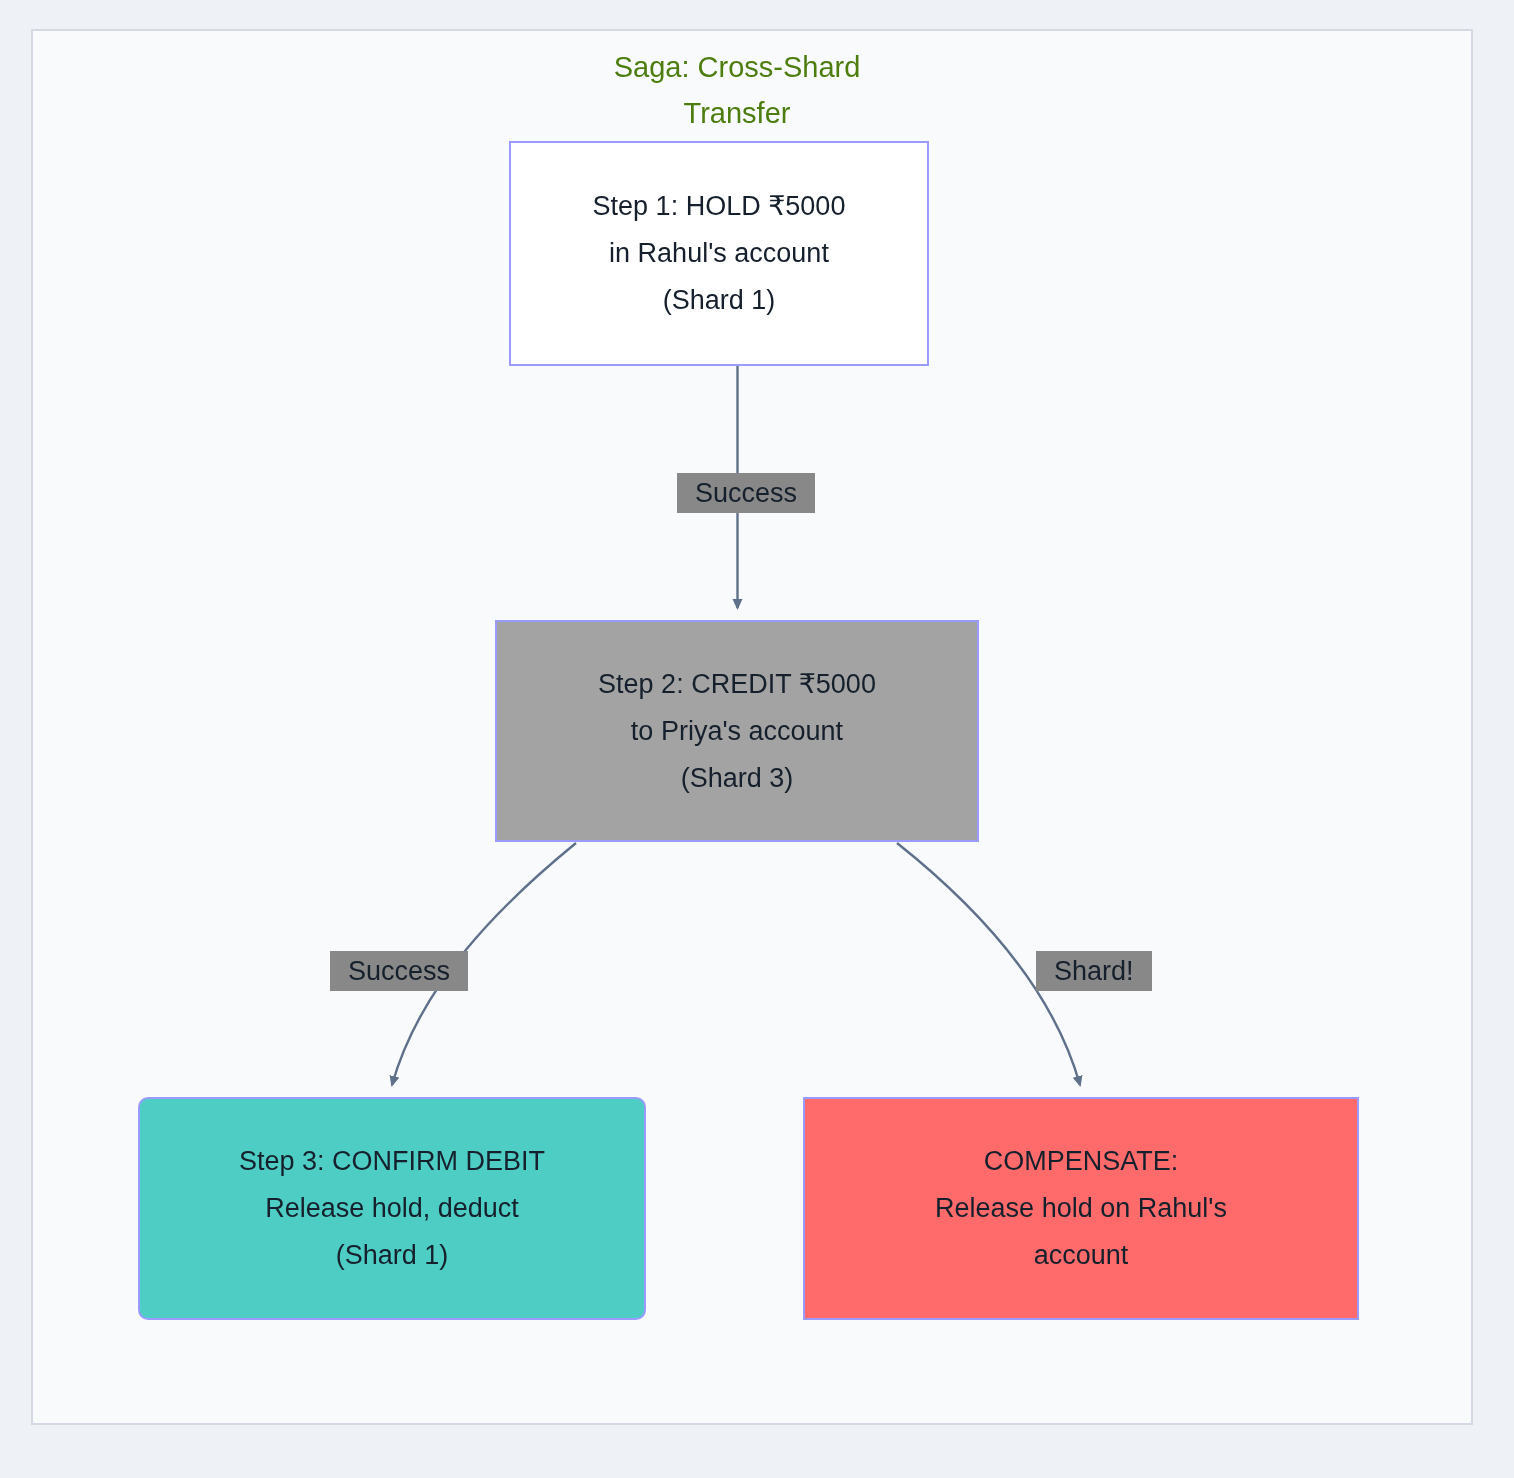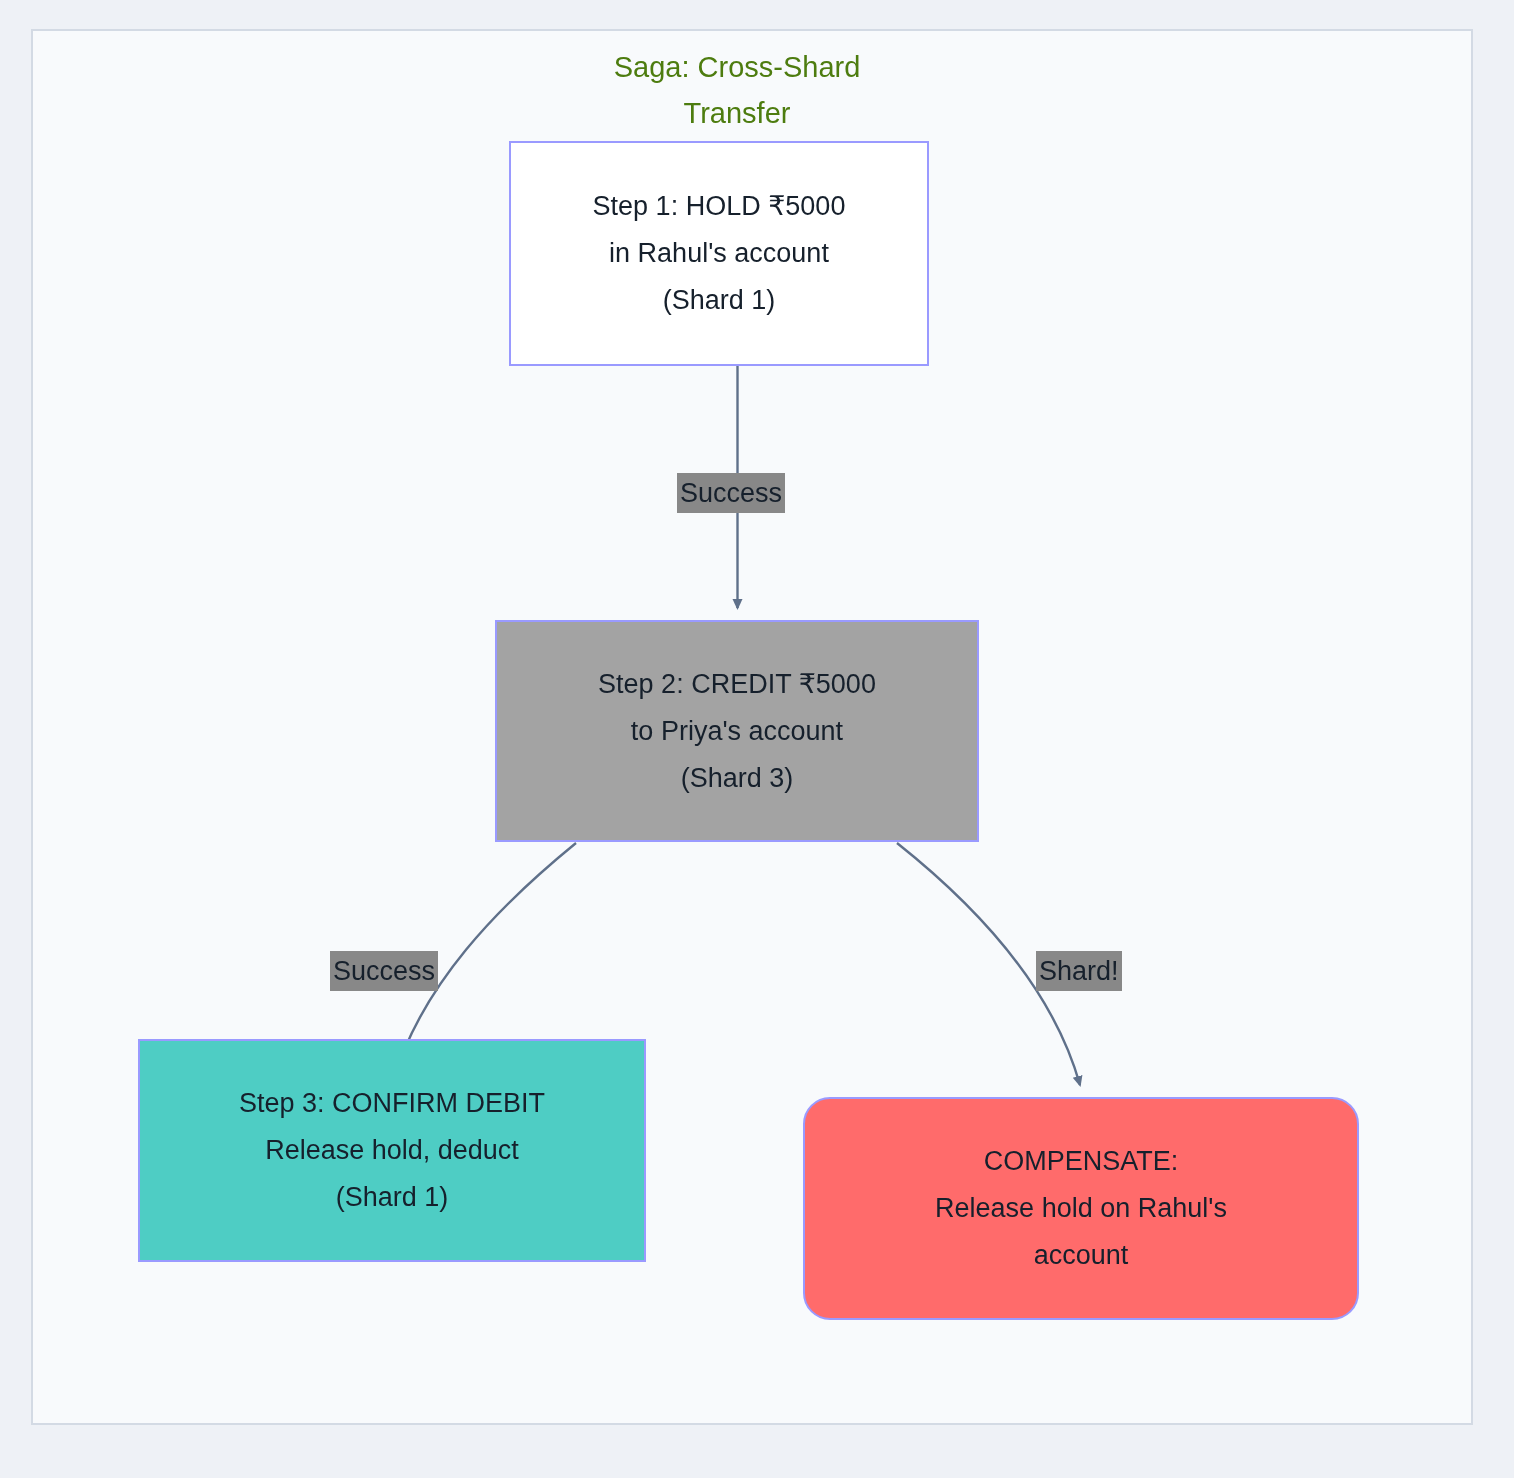--- a/index.html
+++ b/index.html
@@ -68,40 +68,40 @@
   }
   #node-step2 {
     left: 495px;
     top: 620px;
     width: 484px;
     height: 222px;
     background: #a3a3a3;
   }
   #node-step3 {
     left: 138px;
-    top: 1039px;
+    top: 1097px;
     width: 508px;
     height: 223px;
     background: #4ecdc4;
+    border-radius: 10px;
   }
   #node-compensate {
     left: 803px;
     top: 1097px;
     width: 556px;
     height: 223px;
     background: #ff6b6b;
-    border-radius: 27px;
   }
   .edge-label {
     position: absolute;
     background: #888888;
     color: #16202c;
     font-size: 27px;
     line-height: 40px;
-    padding: 0 3px;
+    padding: 0 18px;
     white-space: nowrap;
   }
   #label-success-1 { left: 677px; top: 473px; }
   #label-success-2 { left: 330px; top: 951px; }
   #label-failed    { left: 1036px; top: 951px; }
 </style>
 </head>
 <body>
 
 <div id="canvas">

